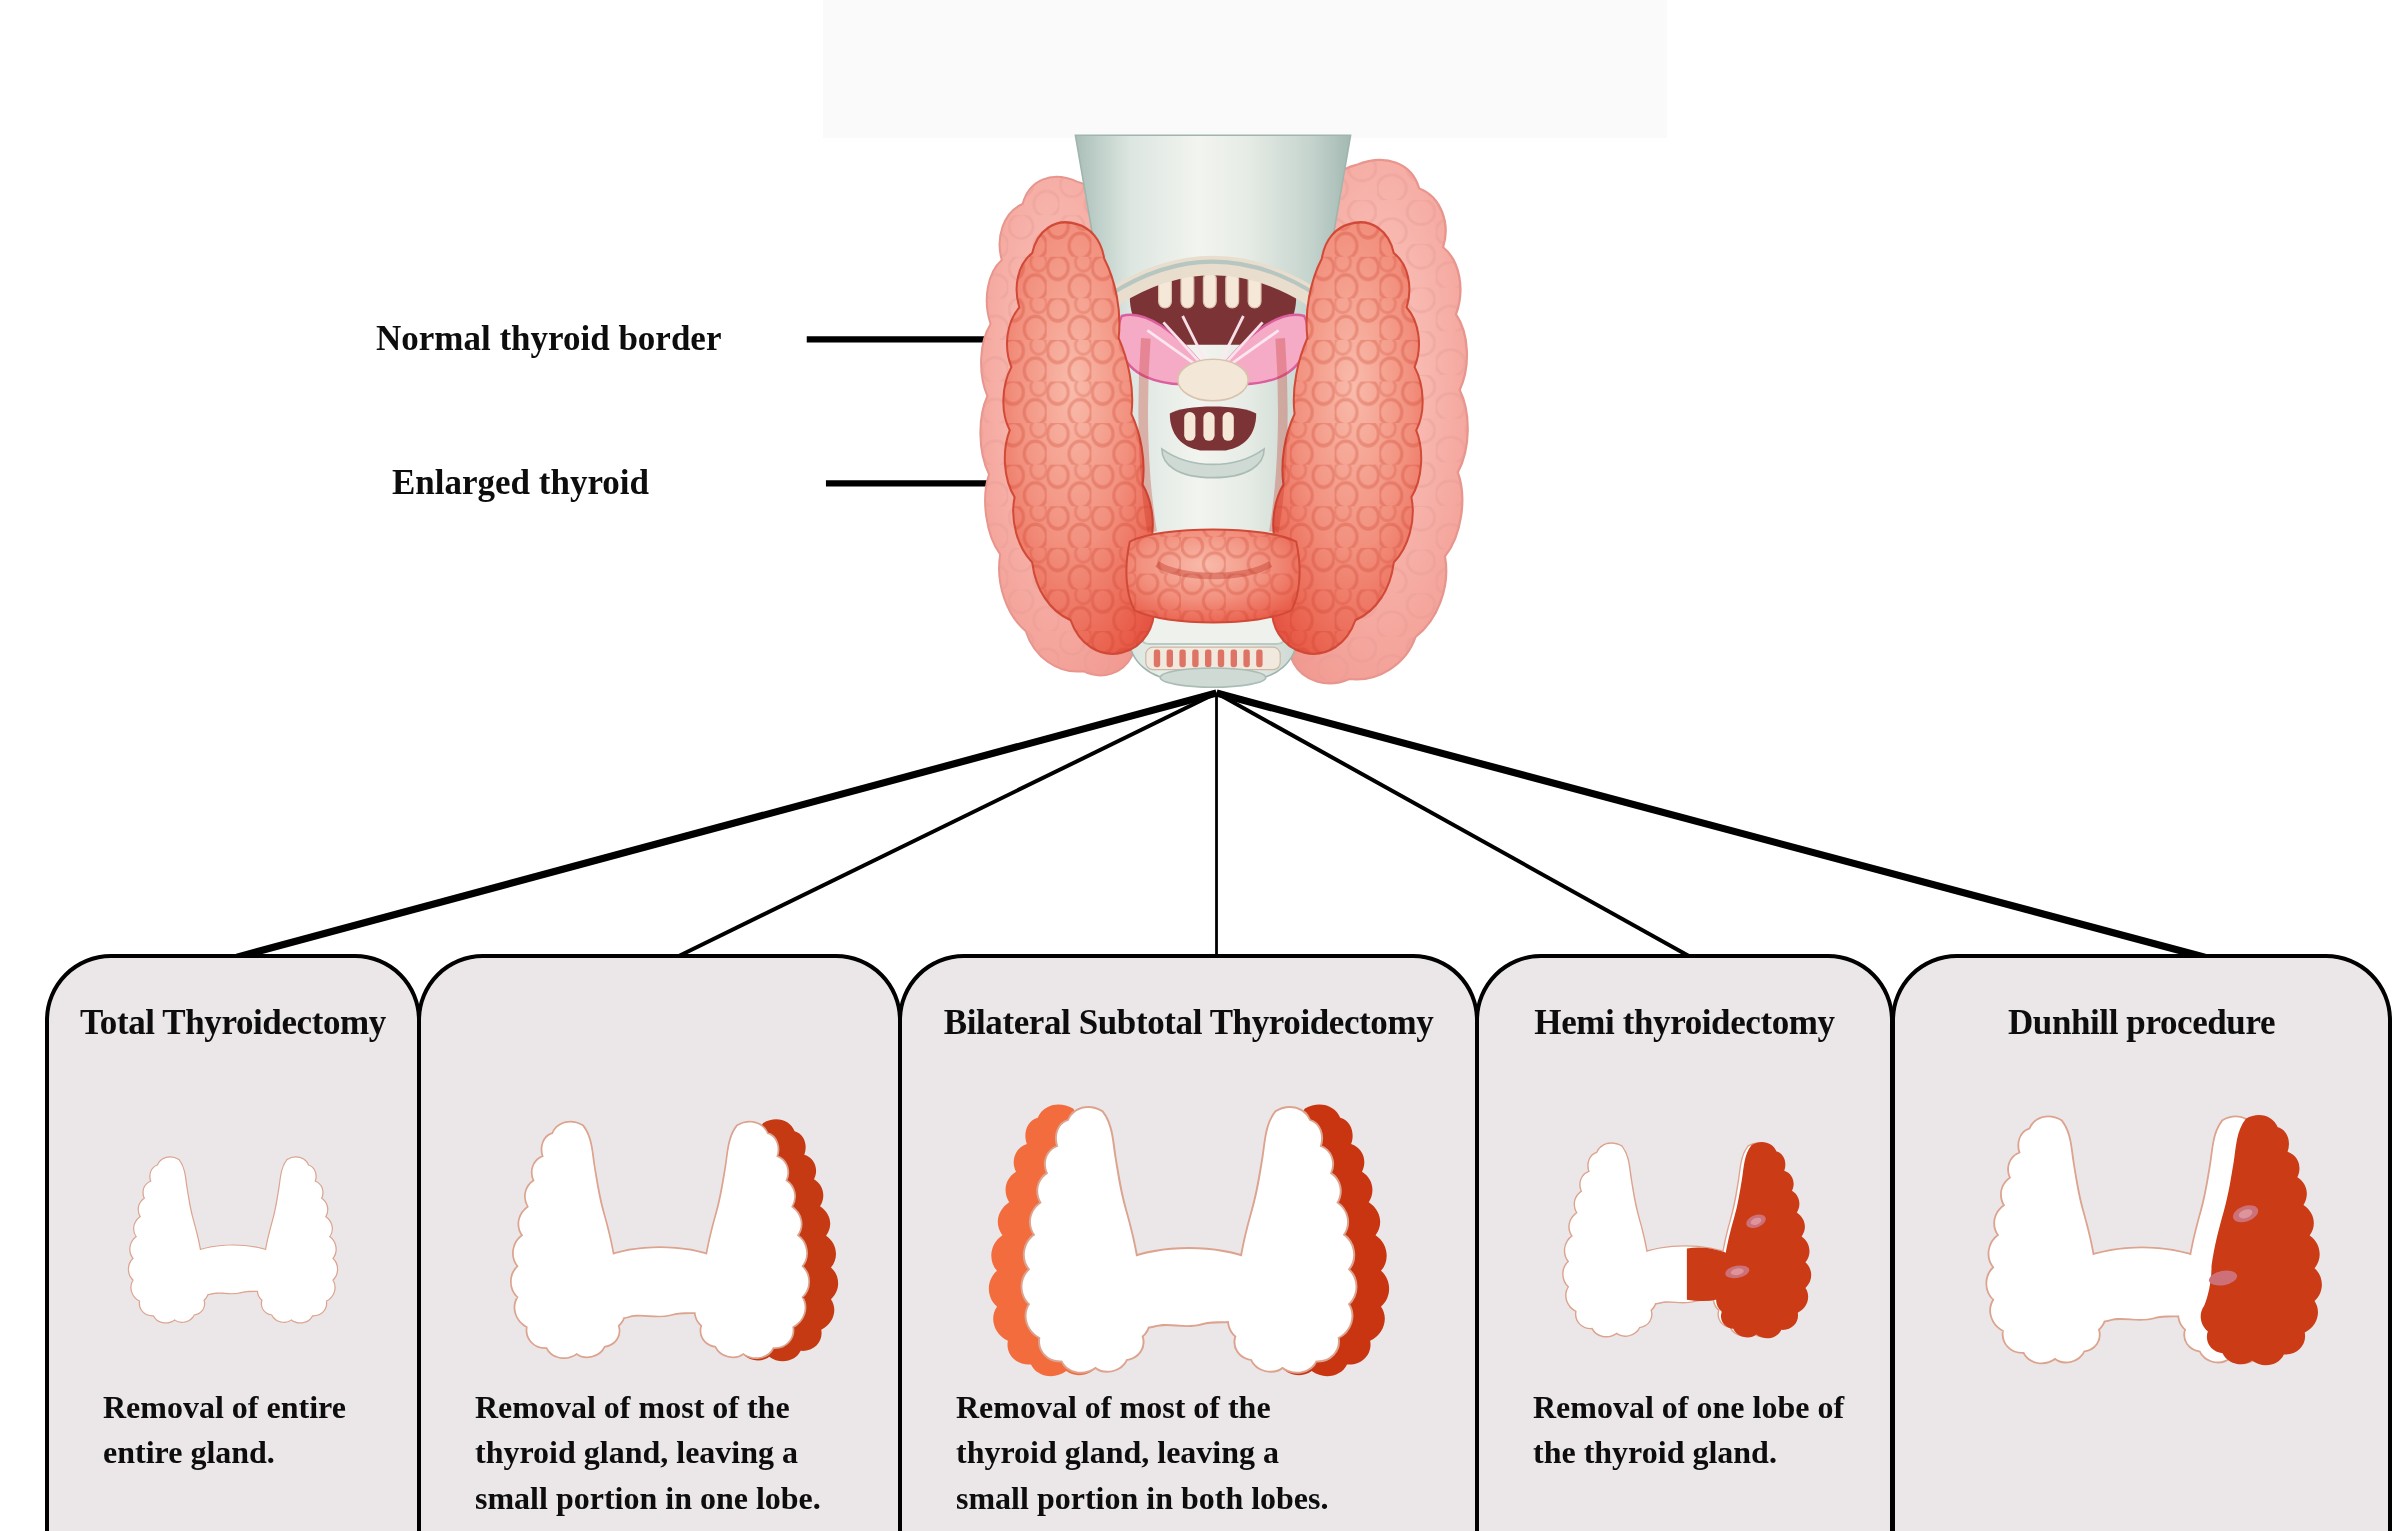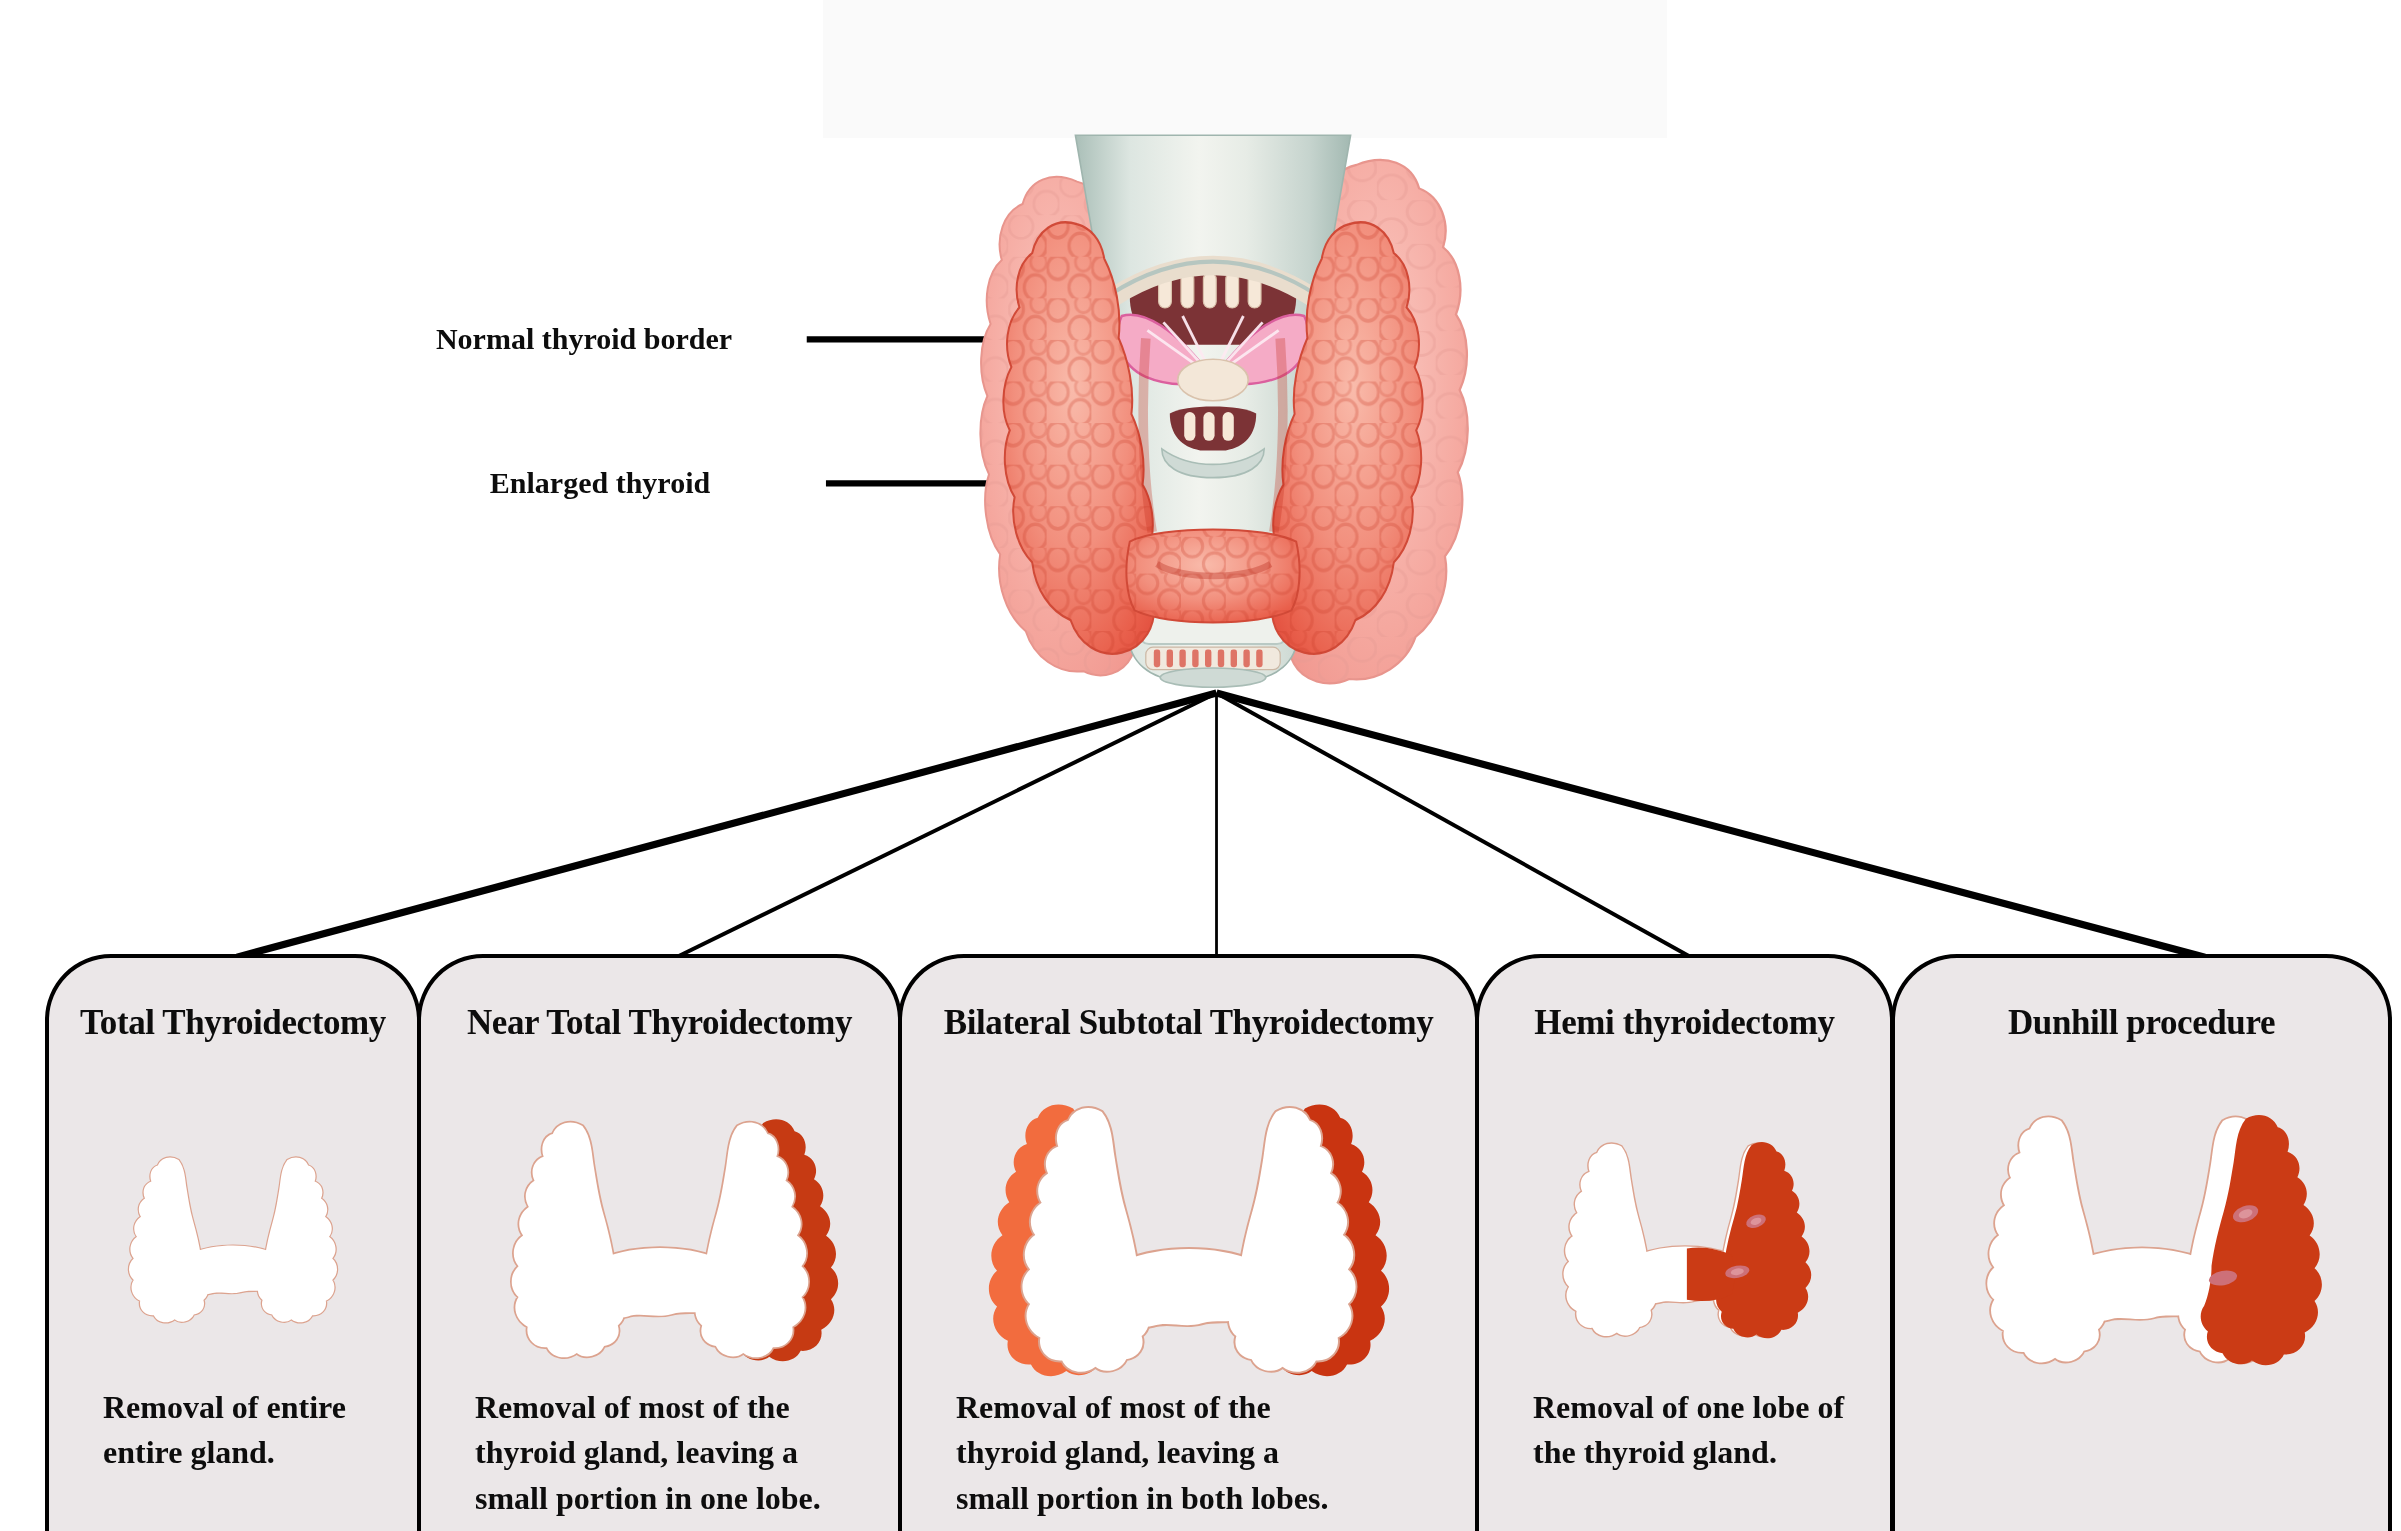--- a/index.html
+++ b/index.html
@@ -11,22 +11,22 @@
   html,body{margin:0;padding:0;background:#fff;}
   .canvas{
     position:relative; width:2401px; height:1531px; overflow:hidden;
     background:var(--page-bg); font-family:"Liberation Serif","DejaVu Serif",serif;
     color:var(--text-color);
   }
   .watermark-band{position:absolute;left:823px;top:0;width:844px;height:138px;background:var(--band-bg);}
   .overlay-lines{position:absolute;left:0;top:0;width:2401px;height:1531px;pointer-events:none;}
   .illustration{position:absolute;left:957px;top:132px;width:520px;height:560px;}
   .anno-label{
-    position:absolute; font-weight:bold; font-size:30px; line-height:38px;
-    text-align:center; white-space:nowrap;
+    position:absolute; font-weight:bold; font-size:35px; line-height:38px;
+    text-align:left; white-space:nowrap;
   }
   .anno-label.normal{left:376px;top:320px;width:416px;}
   .anno-label.enlarged{left:392px;top:464px;width:416px;}
   .card{
     position:absolute; top:954px; height:682px; box-sizing:border-box;
     background:var(--card-bg); border:4px solid var(--card-border);
     border-radius:66px 66px 3.2px 3.2px;
   }
   .card-1{left:45px;width:376px;}
   .card-2{left:417px;width:485px;}
@@ -245,21 +245,20 @@
           <use href="#t-lobe"></use>
           <use href="#t-lobe" transform="matrix(-1,0,0,1,320,0)"></use>
           <use href="#t-isth"></use>
         </g>
     </svg>
     <div class="card-desc">Removal of entire
 entire gland.</div>
   </div>
 
   <div class="card card-2">
-    <div class="card-title">Near Total Thyroidectomy</div>
     <svg class="card-art" viewBox="0 0 320 224">
       <use href="#t-lobe" transform="matrix(-1.06,0,0,1.03,348,-3)" class="rem-red"></use>
       <g class="th-outline">
           <use href="#t-lobe"></use>
           <use href="#t-lobe" transform="matrix(-1,0,0,1,320,0)"></use>
           <use href="#t-isth"></use>
         </g>
       <g class="th-fill">
           <use href="#t-lobe"></use>
           <use href="#t-lobe" transform="matrix(-1,0,0,1,320,0)"></use>

